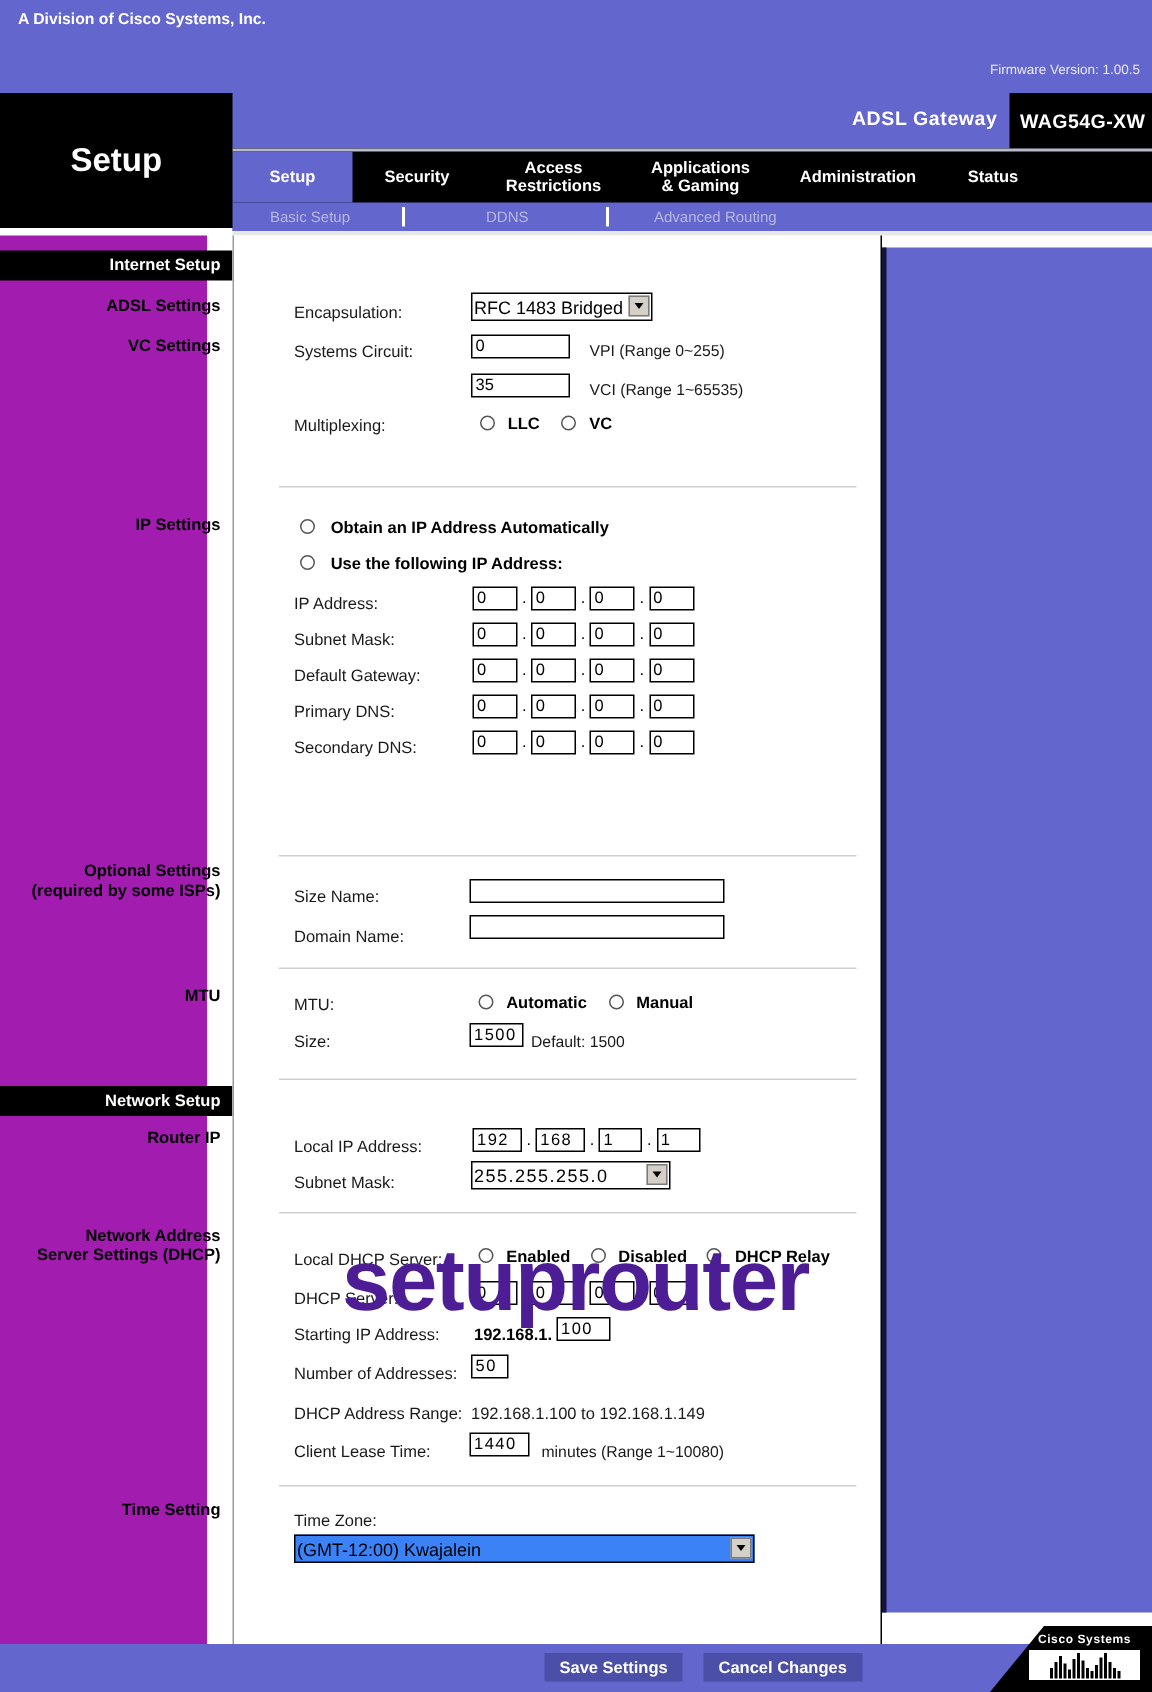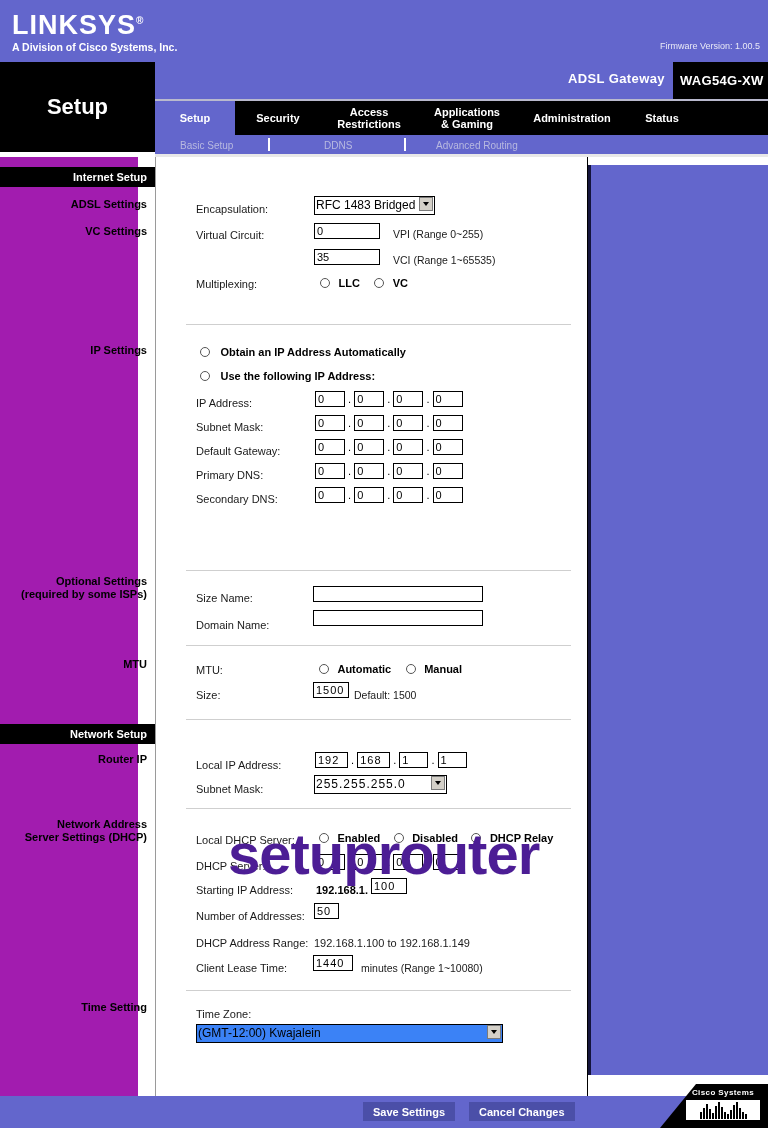--- a/index.html
+++ b/index.html
@@ -238,21 +238,20 @@
   }
   .cisco-bars i { display:block; width:2px; background:#000; }
 </style>
 </head>
 <body>
 
 <div class="page">
 
   <div class="brandbar">
     <div class="logo-wrap">
-      <div class="logo-word"><span>LINKSYS</span><span class="reg">®</span></div>
       <div class="logo-sub">A Division of Cisco Systems, Inc.</div>
     </div>
     <div class="firmware">Firmware Version: 1.00.5</div>
   </div>
 
   <div class="navband"></div>
   <div class="setup-title">Setup</div>
 
   <div class="devrow">
     <div class="dev-purple">
@@ -317,21 +316,21 @@
       <div class="row" style="left:40px; top:42px;"><span class="lbl">Encapsulation:</span></div>
       <div class="row" style="left:158px; top:38px;">
         <span class="selwrap">
           <select class="sel" style="width:121px;">
             <option>RFC 1483 Bridged</option>
           </select>
           <span class="arrow"></span>
         </span>
       </div>
 
-      <div class="row" style="left:40px; top:68px;"><span class="lbl">Virtual Circuit:</span></div>
+      <div class="row" style="left:40px; top:68px;"><span class="lbl">Systems Circuit:</span></div>
       <div class="row" style="left:158px; top:64px;">
         <input class="tb vc" value="0" style="">
       </div>
       <div class="row" style="left:237px; top:67px;"><span class="hint">VPI (Range 0~255)</span></div>
 
       <div class="row" style="left:158px; top:90px;">
         <input class="tb vc" value="35" style="">
       </div>
       <div class="row" style="left:237px; top:93px;"><span class="hint">VCI (Range 1~65535)</span></div>
 

